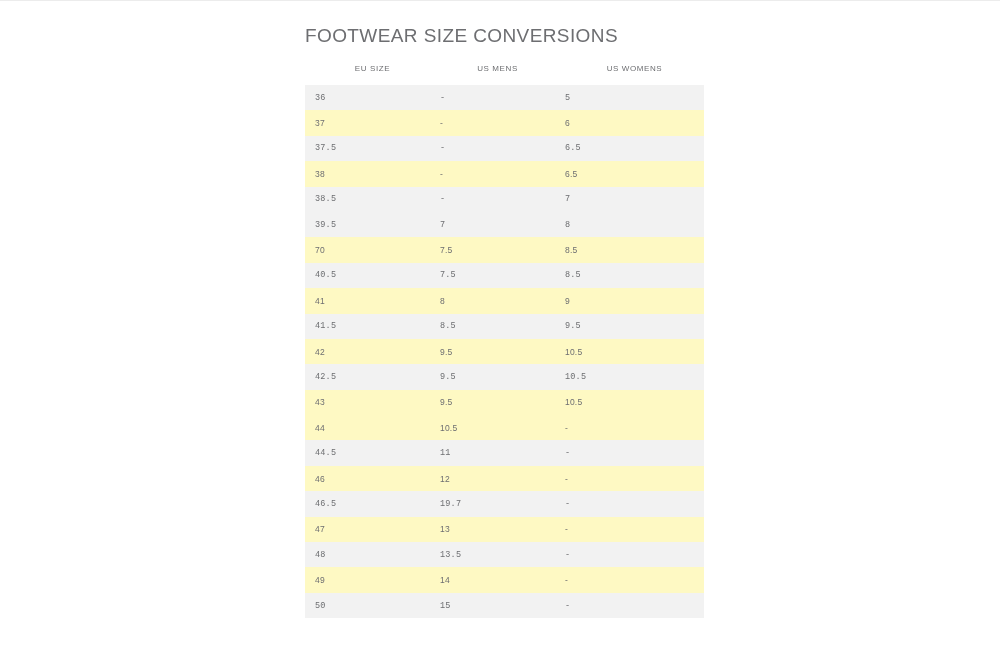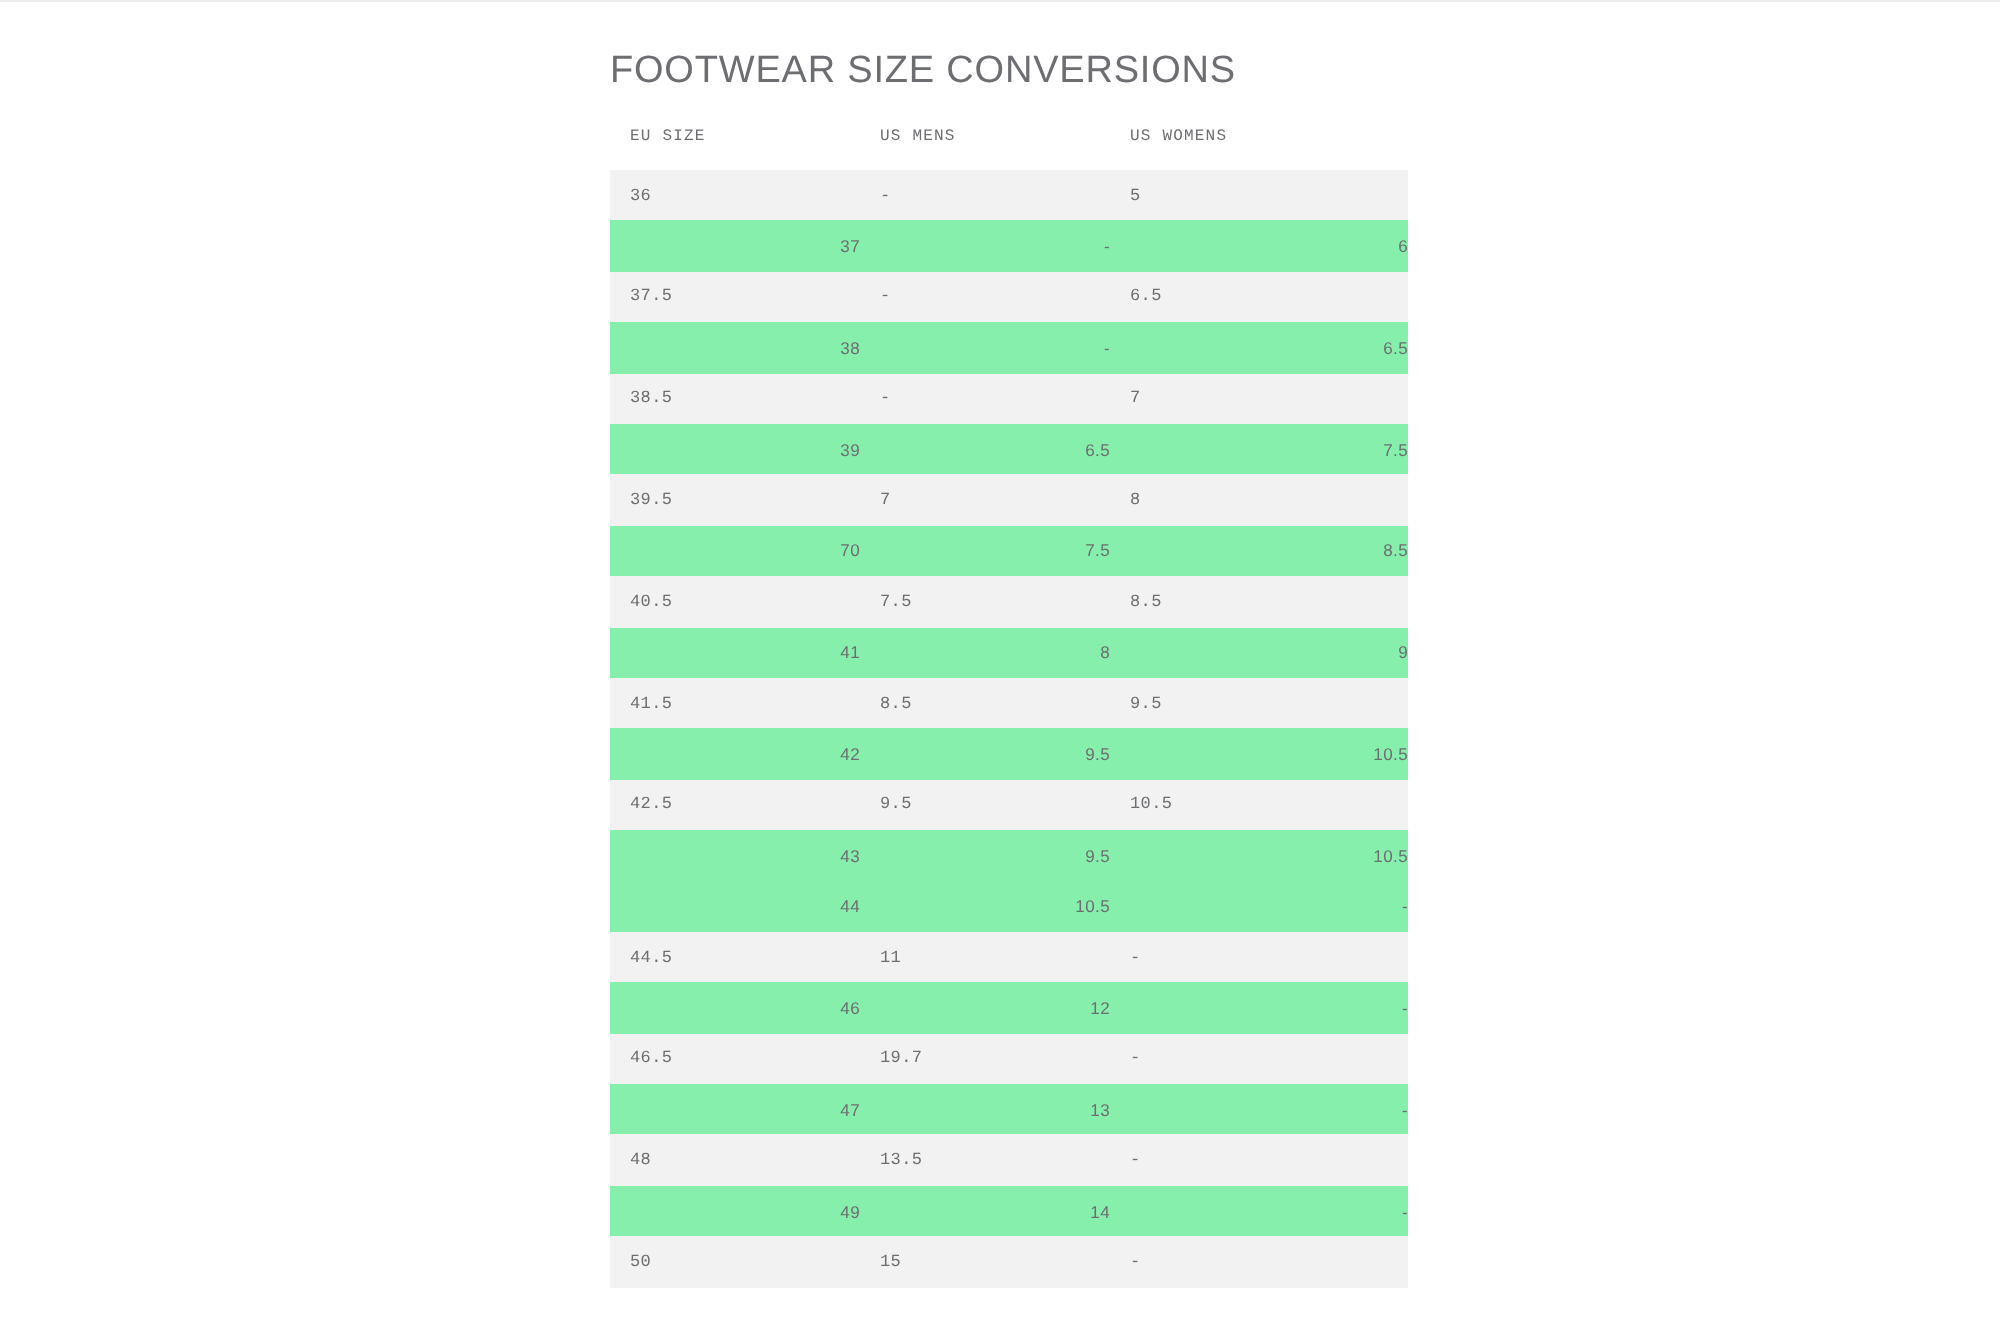--- a/index.html
+++ b/index.html
@@ -43,47 +43,45 @@
     left: 305px;
     top: 52px;
     width: 399px;
   }
   table.size-table {
     border-collapse: collapse;
     width: 399px;
     table-layout: fixed;
   }
   table.size-table th {
-    text-align: left;
+    text-align: center;
     font-size: 8px;
     font-weight: 400;
     letter-spacing: 0.6px;
     color: #6d6e71;
     padding: 6px 0 7px 10px;
     height: 20px;
     vertical-align: middle;
     text-transform: uppercase;
-    font-family: Liberation Mono, monospace;
   }
   table.size-table td {
     font-size: 8.5px;
     font-weight: 400;
     color: #6d6e71;
     padding: 0 0 0 10px;
     height: 25.4px;
     vertical-align: middle;
     letter-spacing: 0.2px;
   }
   table.size-table tr.odd-row td {
     background: #f2f2f2;
     font-family: Liberation Mono, monospace;
   }
   table.size-table tr.even-row td {
-    background: #86efac;
-    text-align: right;
+    background: #fef9c3;
   }
   col.c1 { width: 125px; }
   col.c2 { width: 125px; }
   col.c3 { width: 149px; }
 </style>
 </head>
 <body>
 
 <div class="page">
 
@@ -124,25 +122,20 @@
           <tr class="even-row">
             <td>38</td>
             <td>-</td>
             <td>6.5</td>
           </tr>
           <tr class="odd-row">
             <td>38.5</td>
             <td>-</td>
             <td>7</td>
           </tr>
-          <tr class="even-row">
-            <td>39</td>
-            <td>6.5</td>
-            <td>7.5</td>
-          </tr>
           <tr class="odd-row">
             <td>39.5</td>
             <td>7</td>
             <td>8</td>
           </tr>
           <tr class="even-row">
             <td>70</td>
             <td>7.5</td>
             <td>8.5</td>
           </tr>

